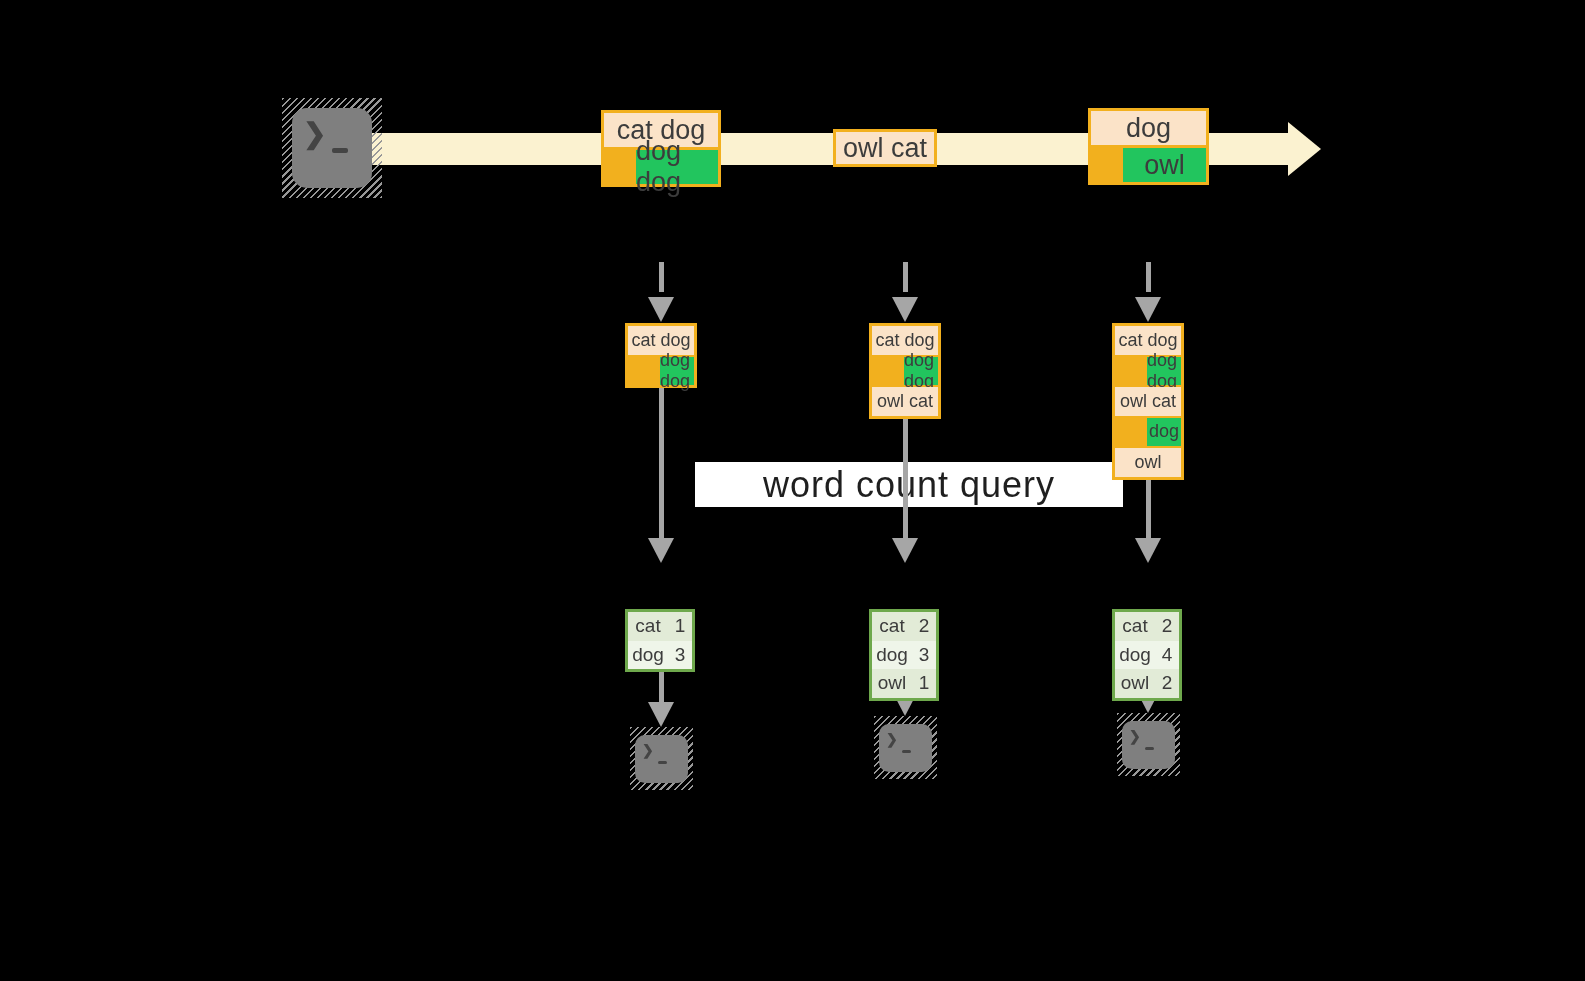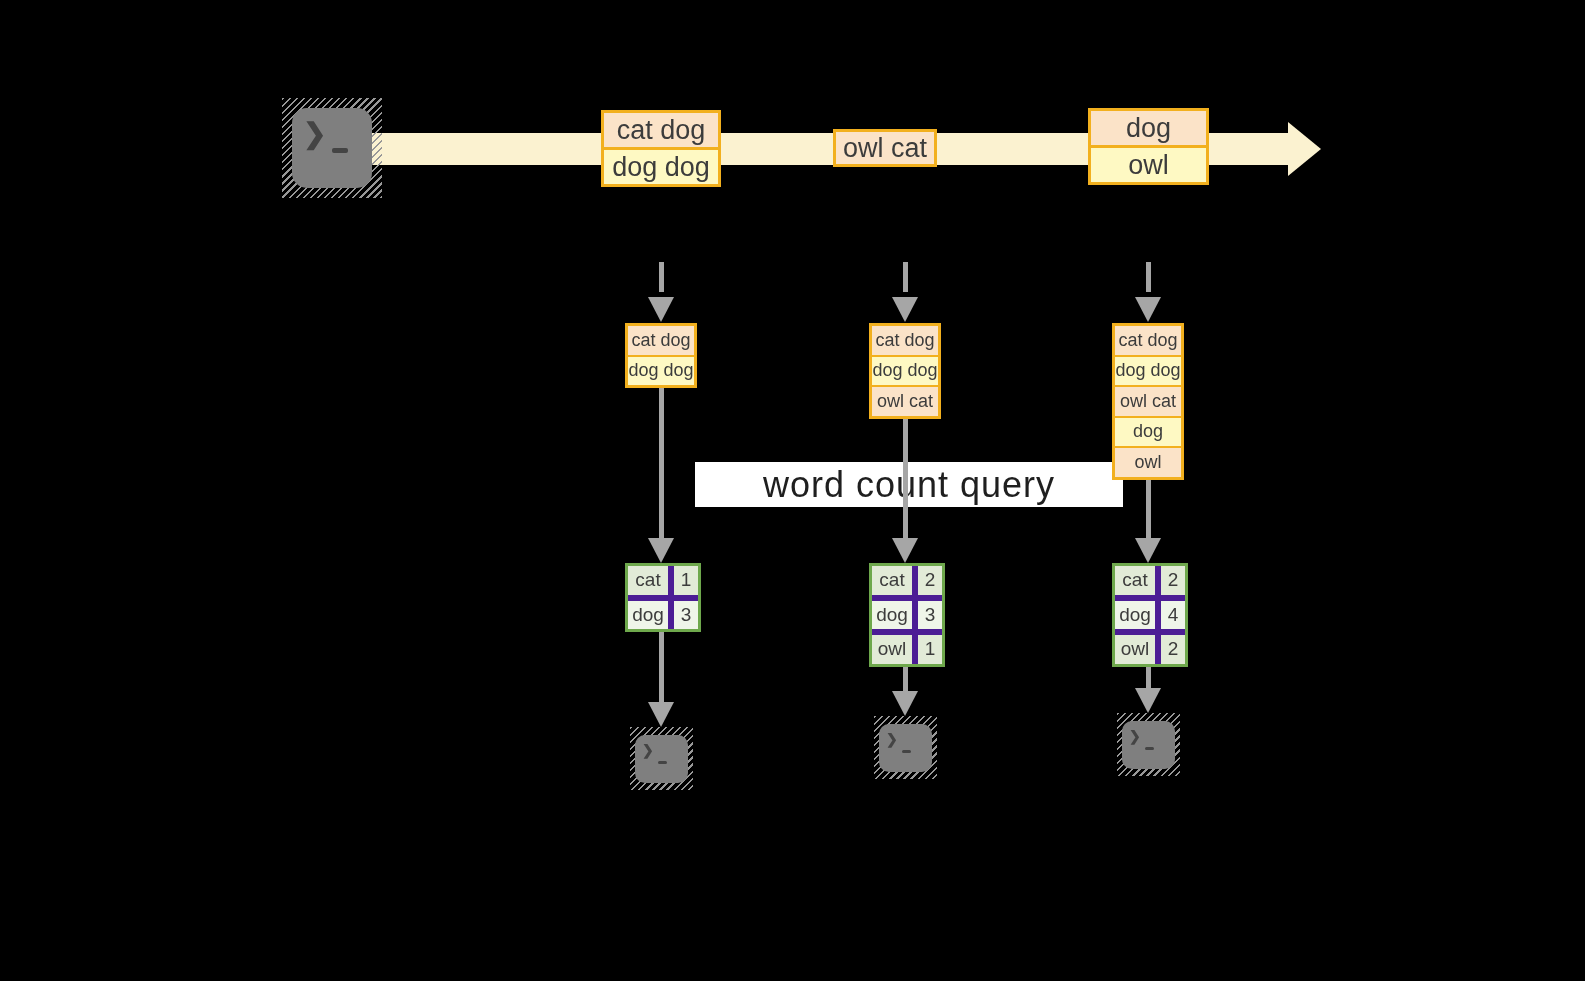--- a/index.html
+++ b/index.html
@@ -20,25 +20,25 @@
   .big-body .chev{left:11px;top:12px;font-size:28px;}
   .sm-body .chev{left:7px;top:8px;font-size:14px;}
   .pdash{position:absolute;background:#444;border-radius:2px;}
   .big-body .pdash{left:40px;top:40px;width:16px;height:5px;}
   .sm-body .pdash{left:23px;top:26px;width:9px;height:3px;}
   
   .obox{position:absolute;display:grid;gap:3px;background:#F2B01E;border:3px solid #F2B01E;box-sizing:border-box;z-index:5;}
   .ostack{position:absolute;display:grid;gap:2px;background:#F2B01E;border:3px solid #F2B01E;box-sizing:border-box;z-index:5;}
   .orow{display:flex;align-items:center;justify-content:center;}
   .peach{background:#FBE3C8;}
-  .cream{background:#fef9c3;}
+  .cream{background:#22c55e;margin-left:32px;}
   .big-row{font-size:27px;}
   .sm-row{font-size:18px;}
   
-  .gtable{position:absolute;display:grid;grid-template-columns:40px 24px;gap:6px;background:#4c1d95;border:3px solid #6EA84C;box-sizing:border-box;z-index:5;}
+  .gtable{position:absolute;display:grid;grid-template-columns:40px 24px;gap:0;background:#15803d;border:3px solid #6EA84C;box-sizing:border-box;z-index:5;margin-top:46px;}
   .gcell{display:flex;align-items:center;justify-content:center;font-size:19px;}
   .gdark{background:#E2EBD7;}
   .glight{background:#EFF5E9;}
   
   .vshaft{position:absolute;width:5px;background:#A6A6A6;z-index:4;}
   .vhead{position:absolute;width:0;height:0;z-index:4;
     border-left:13px solid transparent;border-right:13px solid transparent;border-top:25px solid #A6A6A6;}
   
   .band{position:absolute;left:695px;top:462px;width:428px;height:45px;background:#ffffff;z-index:2;
     display:flex;align-items:center;justify-content:center;}

